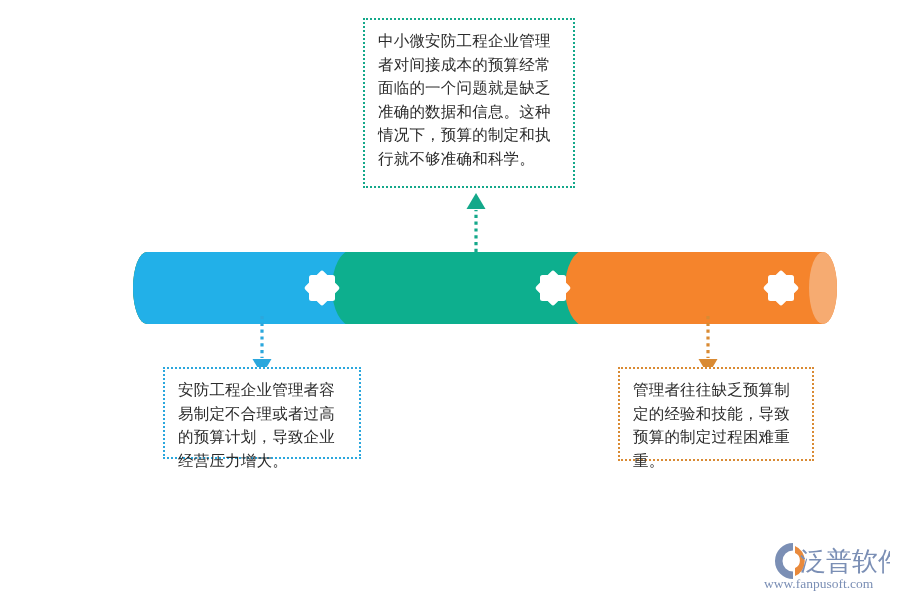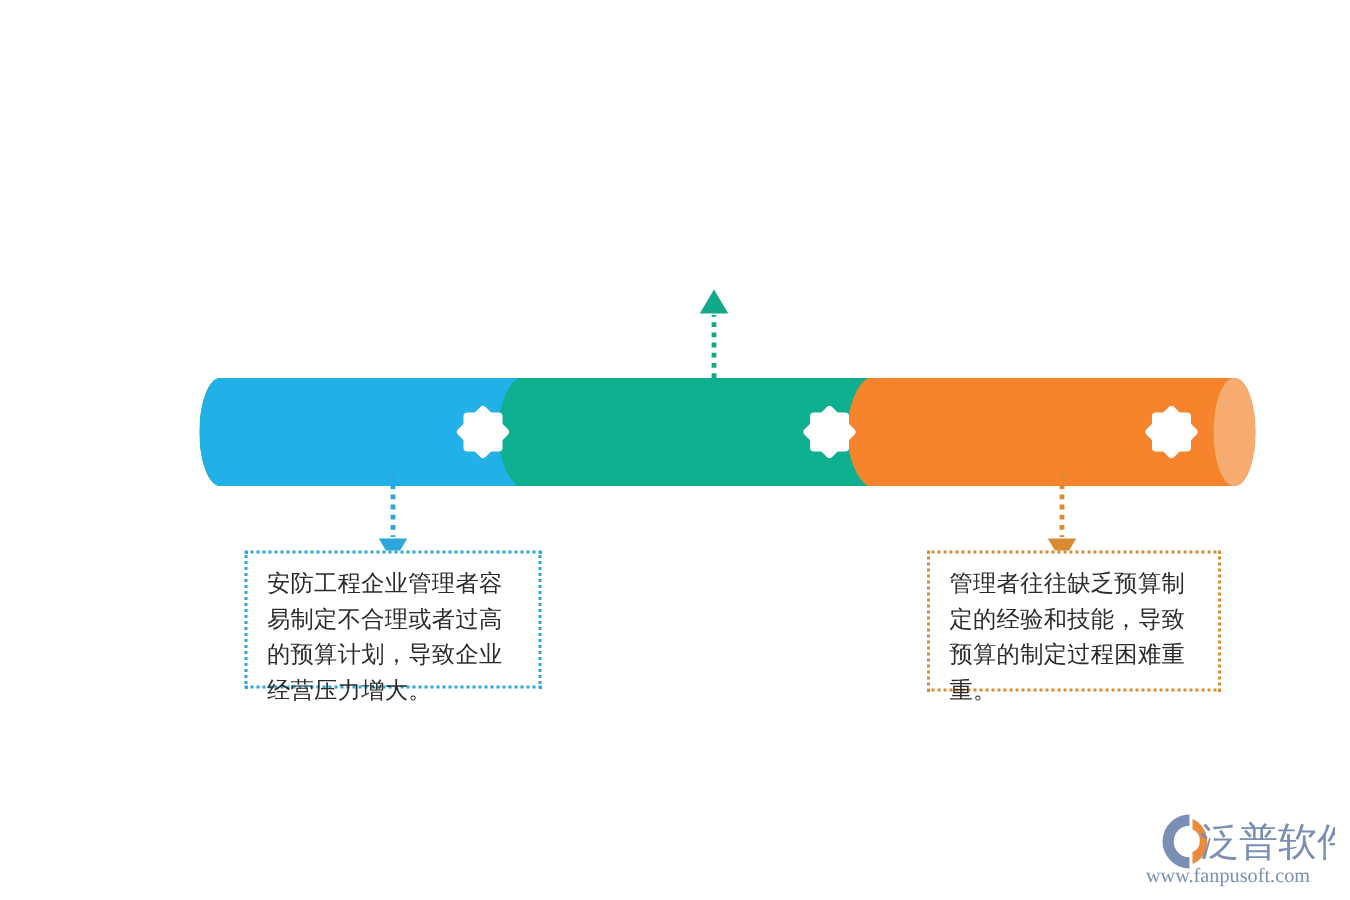--- a/index.html
+++ b/index.html
@@ -83,20 +83,23 @@
     width: 128px;
     height: 56px;
   }
   #logo svg { display: block; }
 </style>
 </head>
 <body>
 
 <div id="stage">
 
+  <div class="callout" id="callout-top">
+    <p>中小微安防工程企业管理者对间接成本的预算经常面临的一个问题就是缺乏准确的数据和信息。这种情况下，预算的制定和执行就不够准确和科学。</p>
+  </div>
 
   <div class="connector" id="connector-top">
     <svg width="36" height="62" viewBox="0 0 36 62">
       <line x1="18" y1="60" x2="18" y2="18" stroke="#14a88a" stroke-width="3.2" stroke-dasharray="3.2 3.6" stroke-linecap="butt"></line>
       <path d="M18 1 L27.5 17 L8.5 17 Z" fill="#14a88a"></path>
     </svg>
   </div>
 
   <div id="cylinder">
     <svg width="710" height="92" viewBox="0 0 710 92">

